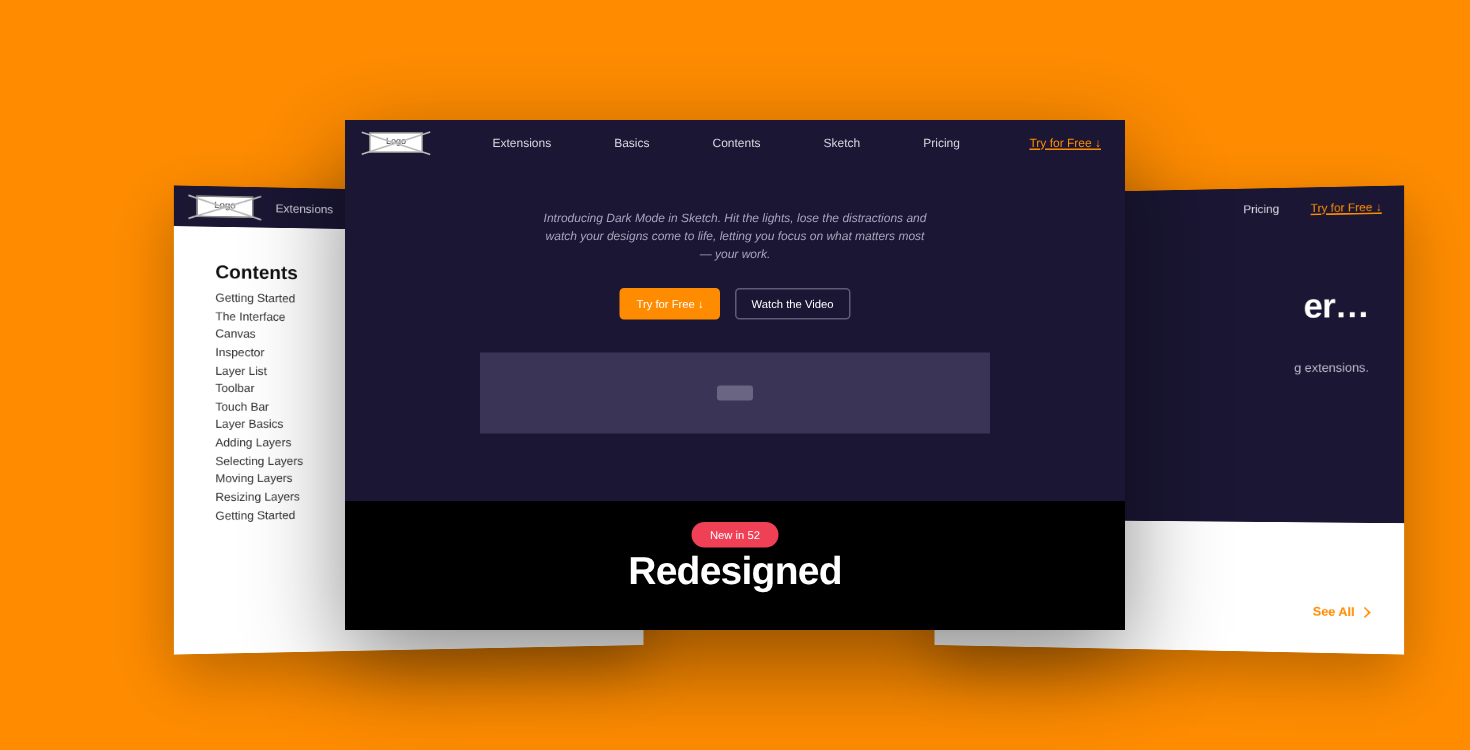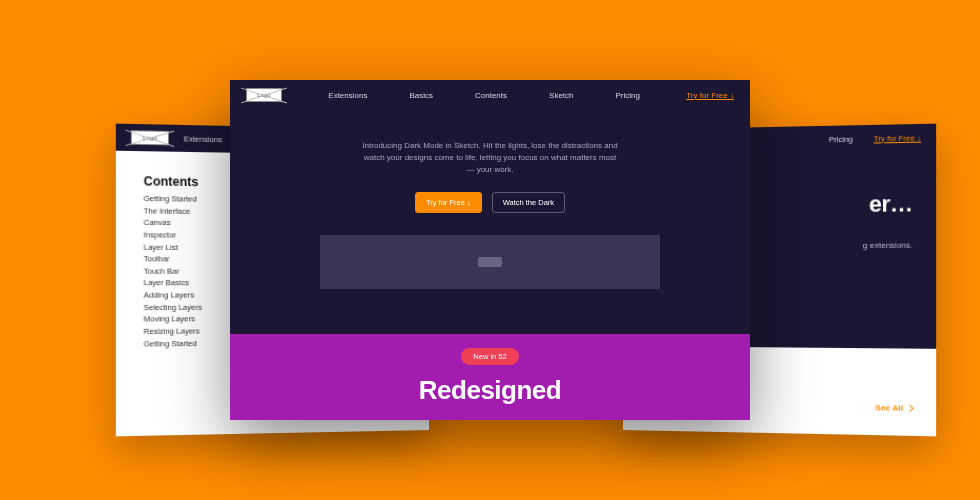--- a/index.html
+++ b/index.html
@@ -160,20 +160,21 @@
     font-size: 30px;
     font-weight: 700;
     letter-spacing: -.5px;
   }
   .card-center .hero p {
     font-size: 8px;
     line-height: 1.5;
     color: #a9a4bd;
     max-width: 260px;
     margin: 10px auto 16px;
+    font-style: italic;
   }
   .card-center .hero .btns {
     margin-top: 14px;
     display: flex;
     justify-content: center;
     gap: 10px;
   }
   .card-center .btn {
     font-size: 7.5px;
     padding: 5px 10px;
@@ -198,36 +199,36 @@
     left: 50%; top: 50%;
     transform: translate(-50%,-50%);
     width: 24px; height: 10px;
     background: #6b6584;
     border-radius: 2px;
   }
   .card-center .band {
     position: absolute;
     left: 0; right: 0; bottom: 0;
     height: 86px;
-    background: #a21caf;
+    background: #000000;
     text-align: center;
   }
   .card-center .pill {
     display: inline-block;
     margin-top: 14px;
     background: #ef4056;
     color: #fff;
     font-size: 7.5px;
     padding: 4px 12px;
     border-radius: 999px;
   }
   .card-center .band h2 {
     font-size: 26px;
     font-weight: 700;
-    margin-top: 10px;
+    margin-top: 0;
     letter-spacing: -.5px;
     text-align: center;
   }
 </style>
 </head>
 <body>
 
 <div class="card-left">
   <div class="card-nav">
     <div class="logo">
@@ -282,21 +283,21 @@
       <a>Sketch</a>
       <a>Pricing</a>
     </div>
     <a class="cta">Try for Free ↓</a>
   </div>
 
   <div class="hero">
     <p>Introducing Dark Mode in Sketch. Hit the lights, lose the distractions and watch your designs come to life, letting you focus on what matters most — your work.</p>
     <div class="btns">
       <span class="btn primary">Try for Free ↓</span>
-      <span class="btn">Watch the Dark</span>
+      <span class="btn">Watch the Video</span>
     </div>
     <div class="screenshot">
       <div class="chip"></div>
     </div>
   </div>
 
   <div class="band">
     <span class="pill">New in 52</span>
     <h2>Redesigned</h2>
   </div>

